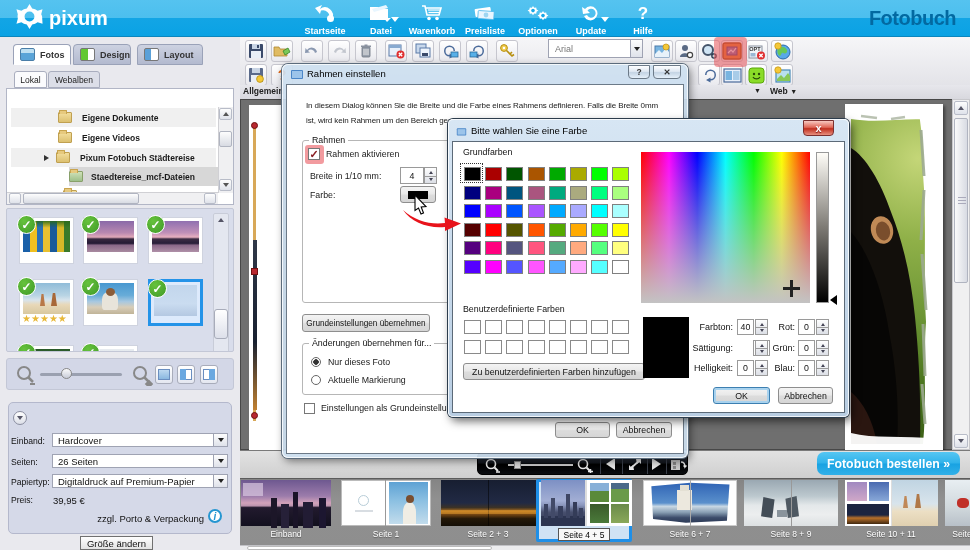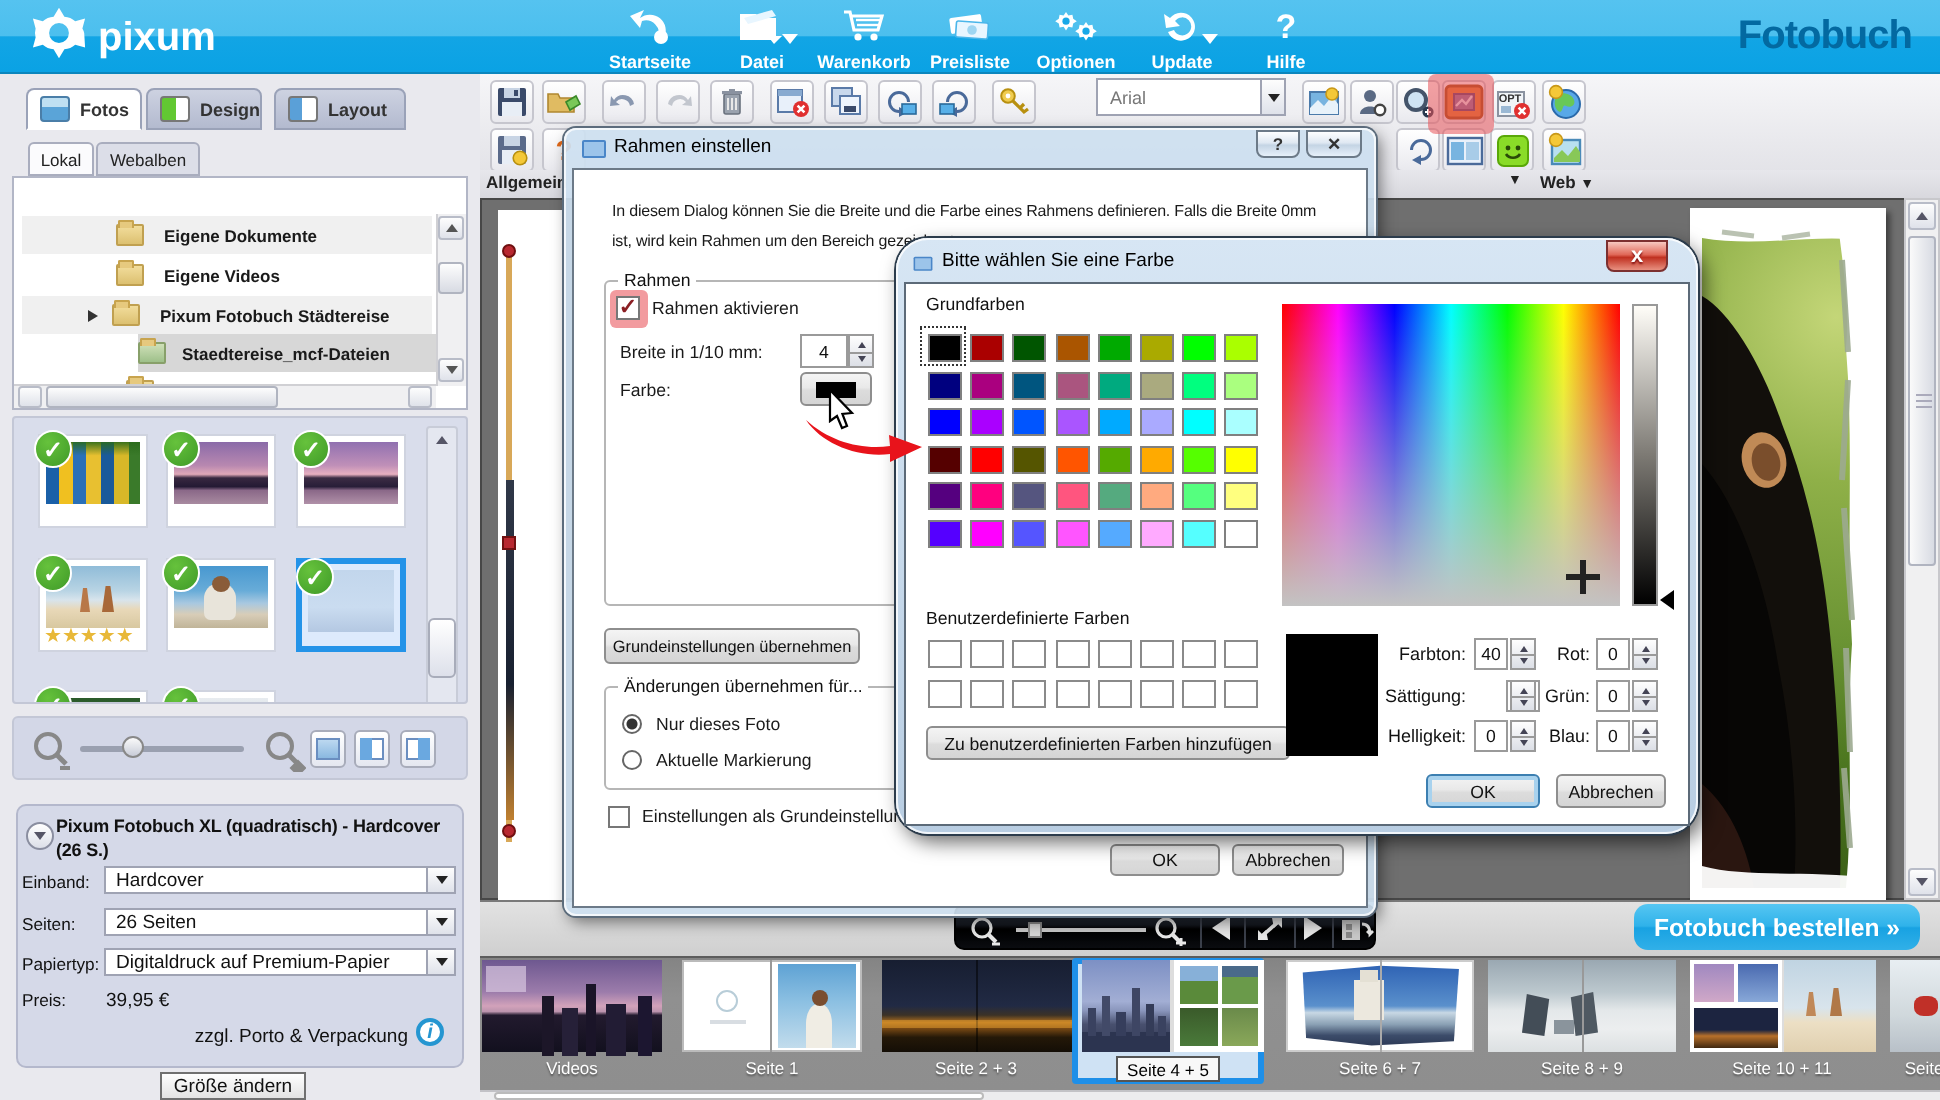--- a/index.html
+++ b/index.html
@@ -90,21 +90,21 @@
 .spinner { position:absolute; width:13px; border:1px solid #9a9a9a; background:linear-gradient(#fefefe,#dcdfe6); }
 .spinner:before { content:""; position:absolute; left:3.5px; top:2.5px; width:0; height:0; border-left:2.5px solid transparent; border-right:2.5px solid transparent; border-bottom:3px solid #445; }
 .spinner:after { content:""; position:absolute; left:3.5px; bottom:2.5px; width:0; height:0; border-left:2.5px solid transparent; border-right:2.5px solid transparent; border-top:3px solid #445; }
 .spinner i { position:absolute; left:0; top:50%; width:100%; height:1px; background:#9a9a9a; }
 
 
 #rdlg { left:282px; top:64px; width:406px; height:394px; border-radius:6px;
   background:rgba(205,223,240,0.92); box-shadow:0 0 0 1px #5c6c7c, 2px 3px 8px rgba(0,0,0,0.5), inset 0 0 0 1px rgba(255,255,255,0.75); z-index:20; }
 #rclient { position:absolute; left:4px; top:20px; right:4px; bottom:4px; background:#fff; border:1px solid #6c7a88; font-size:8.8px; color:#1a1a1a; }
 
-#cdlg { left:448px; top:119px; width:401px; height:298px; border-radius:16px;
+#cdlg { left:448px; top:119px; width:401px; height:298px; border-radius:5px;
   background:linear-gradient(#d7e6f4,#b8cde2); box-shadow:0 0 0 1px #2c3c4c, 3px 4px 10px rgba(0,0,0,0.6), inset 0 0 0 1px rgba(255,255,255,0.8); z-index:30; }
 #cclient { position:absolute; left:4px; top:22px; right:4px; bottom:4px; background:#fff; border:1px solid #5c6a78; font-size:8.8px; color:#111; }
 .sw { position:absolute; width:17px; height:14px; border:1px solid #808080; }
 .csw { position:absolute; width:17px; height:14px; border:1px solid #8a8a8a; background:#fff; }
 .dtitle { position:absolute; left:22px; top:5px; font-size:9.5px; color:#000; }
 </style>
 </head>
 <body>
 
 <div id="topbar" class="abs"></div>
@@ -297,21 +297,20 @@
       </div>
       <div class="abs" style="left:193px; top:6px; width:18px; height:19px; background:linear-gradient(#fff,#e4e7f0); border:1px solid #a8acba; border-radius:3px;">
         <div style="position:absolute;left:2px;top:3px;width:12px;height:11px;border:1px solid #6a8ec0;background:#fff;"></div>
         <div style="position:absolute;left:8px;top:3px;width:6px;height:11px;background:#6aa8e0;"></div>
       </div>
     </div>
   <div id="infopanel" class="abs">
     <div class="abs" style="left:4px; top:8px; width:14px; height:14px; border-radius:50%; background:linear-gradient(#fff,#dcdfe8); border:1px solid #8a8ea0; display:flex; align-items:center; justify-content:center;">
         <span style="width:0;height:0;border-left:3px solid transparent;border-right:3px solid transparent;border-top:4px solid #556;"></span>
       </div>
-    <div class="abs" style="left:19px; top:5px; width:205px; font-size:9px; letter-spacing:-0.1px; font-weight:bold; color:#111; line-height:1.3; white-space:nowrap;">Pixum Fotobuch XL (quadratisch) - Hardcover<br>(26 S.)</div>
     <div class="iplabel" style="top:33px;">Einband:</div>
     <div class="ipfield" style="top:30px;">Hardcover<span class="ddbtn">
           <span class="tri-d"></span>
         </span></div>
     <div class="iplabel" style="top:54px;">Seiten:</div>
     <div class="ipfield" style="top:51px;">26 Seiten<span class="ddbtn">
           <span class="tri-d"></span>
         </span></div>
     <div class="iplabel" style="top:74px;">Papiertyp:</div>
     <div class="ipfield" style="top:71px;">Digitaldruck auf Premium-Papier<span class="ddbtn">
@@ -619,21 +618,21 @@
       <div class="abs" style="left:24px;top:2px;width:20px;height:19px;background:linear-gradient(#4a6ab0,#88a8d8);"></div>
       <div class="abs" style="left:2px;top:24px;width:42px;height:20px;background:linear-gradient(#1c2440 55%,#b8702a 70%,#402810 100%);"></div>
       <div class="abs" style="left:47px;top:0;width:46px;height:46px;background:linear-gradient(#c0d4e2 0%,#d8e4ec 52%,#ecdfc4 68%,#e0d0b0 100%);"></div>
       <div class="abs" style="left:58px;top:16px;width:5px;height:12px;background:#c08858;clip-path:polygon(30% 0,70% 0,100% 100%,0 100%);"></div>
       <div class="abs" style="left:70px;top:14px;width:6px;height:14px;background:#b07848;clip-path:polygon(30% 0,70% 0,100% 100%,0 100%);"></div>
     </div>
     <div class="fthumb" style="left:705px; width:25px;">
       <div class="abs" style="left:0;top:0;right:0;bottom:0;background:linear-gradient(#e8eef2,#d0d8dc 60%,#b8c0c8 100%);"></div>
       <div class="abs" style="left:12px;top:18px;width:12px;height:10px;background:#c03028;border-radius:40%;"></div>
     </div>
-    <div class="flabel" style="left:-4px;">Videos</div>
+    <div class="flabel" style="left:-4px;">Einband</div>
     <div class="flabel" style="left:96px;">Seite 1</div>
     <div class="flabel" style="left:198px;">Seite 2 + 3</div>
     <div class="flabel" style="left:400px;">Seite 6 + 7</div>
     <div class="flabel" style="left:501px;">Seite 8 + 9</div>
     <div class="flabel" style="left:601px;">Seite 10 + 11</div>
     <div class="flabel" style="left:672px;">Seite</div>
     <div class="abs" style="left:318px; top:49px; width:52px; height:13px; background:#f8f8f8; border:1px solid #555; font-size:8.5px; color:#000; text-align:center; line-height:12px;">Seite 4 + 5</div>
   </div>
 <div id="hscroll2" class="abs">
     <div style="position:absolute; left:7px; top:0px; width:245px; height:4px; background:#fff; border:1px solid #bbb; border-radius:2px;"></div>

